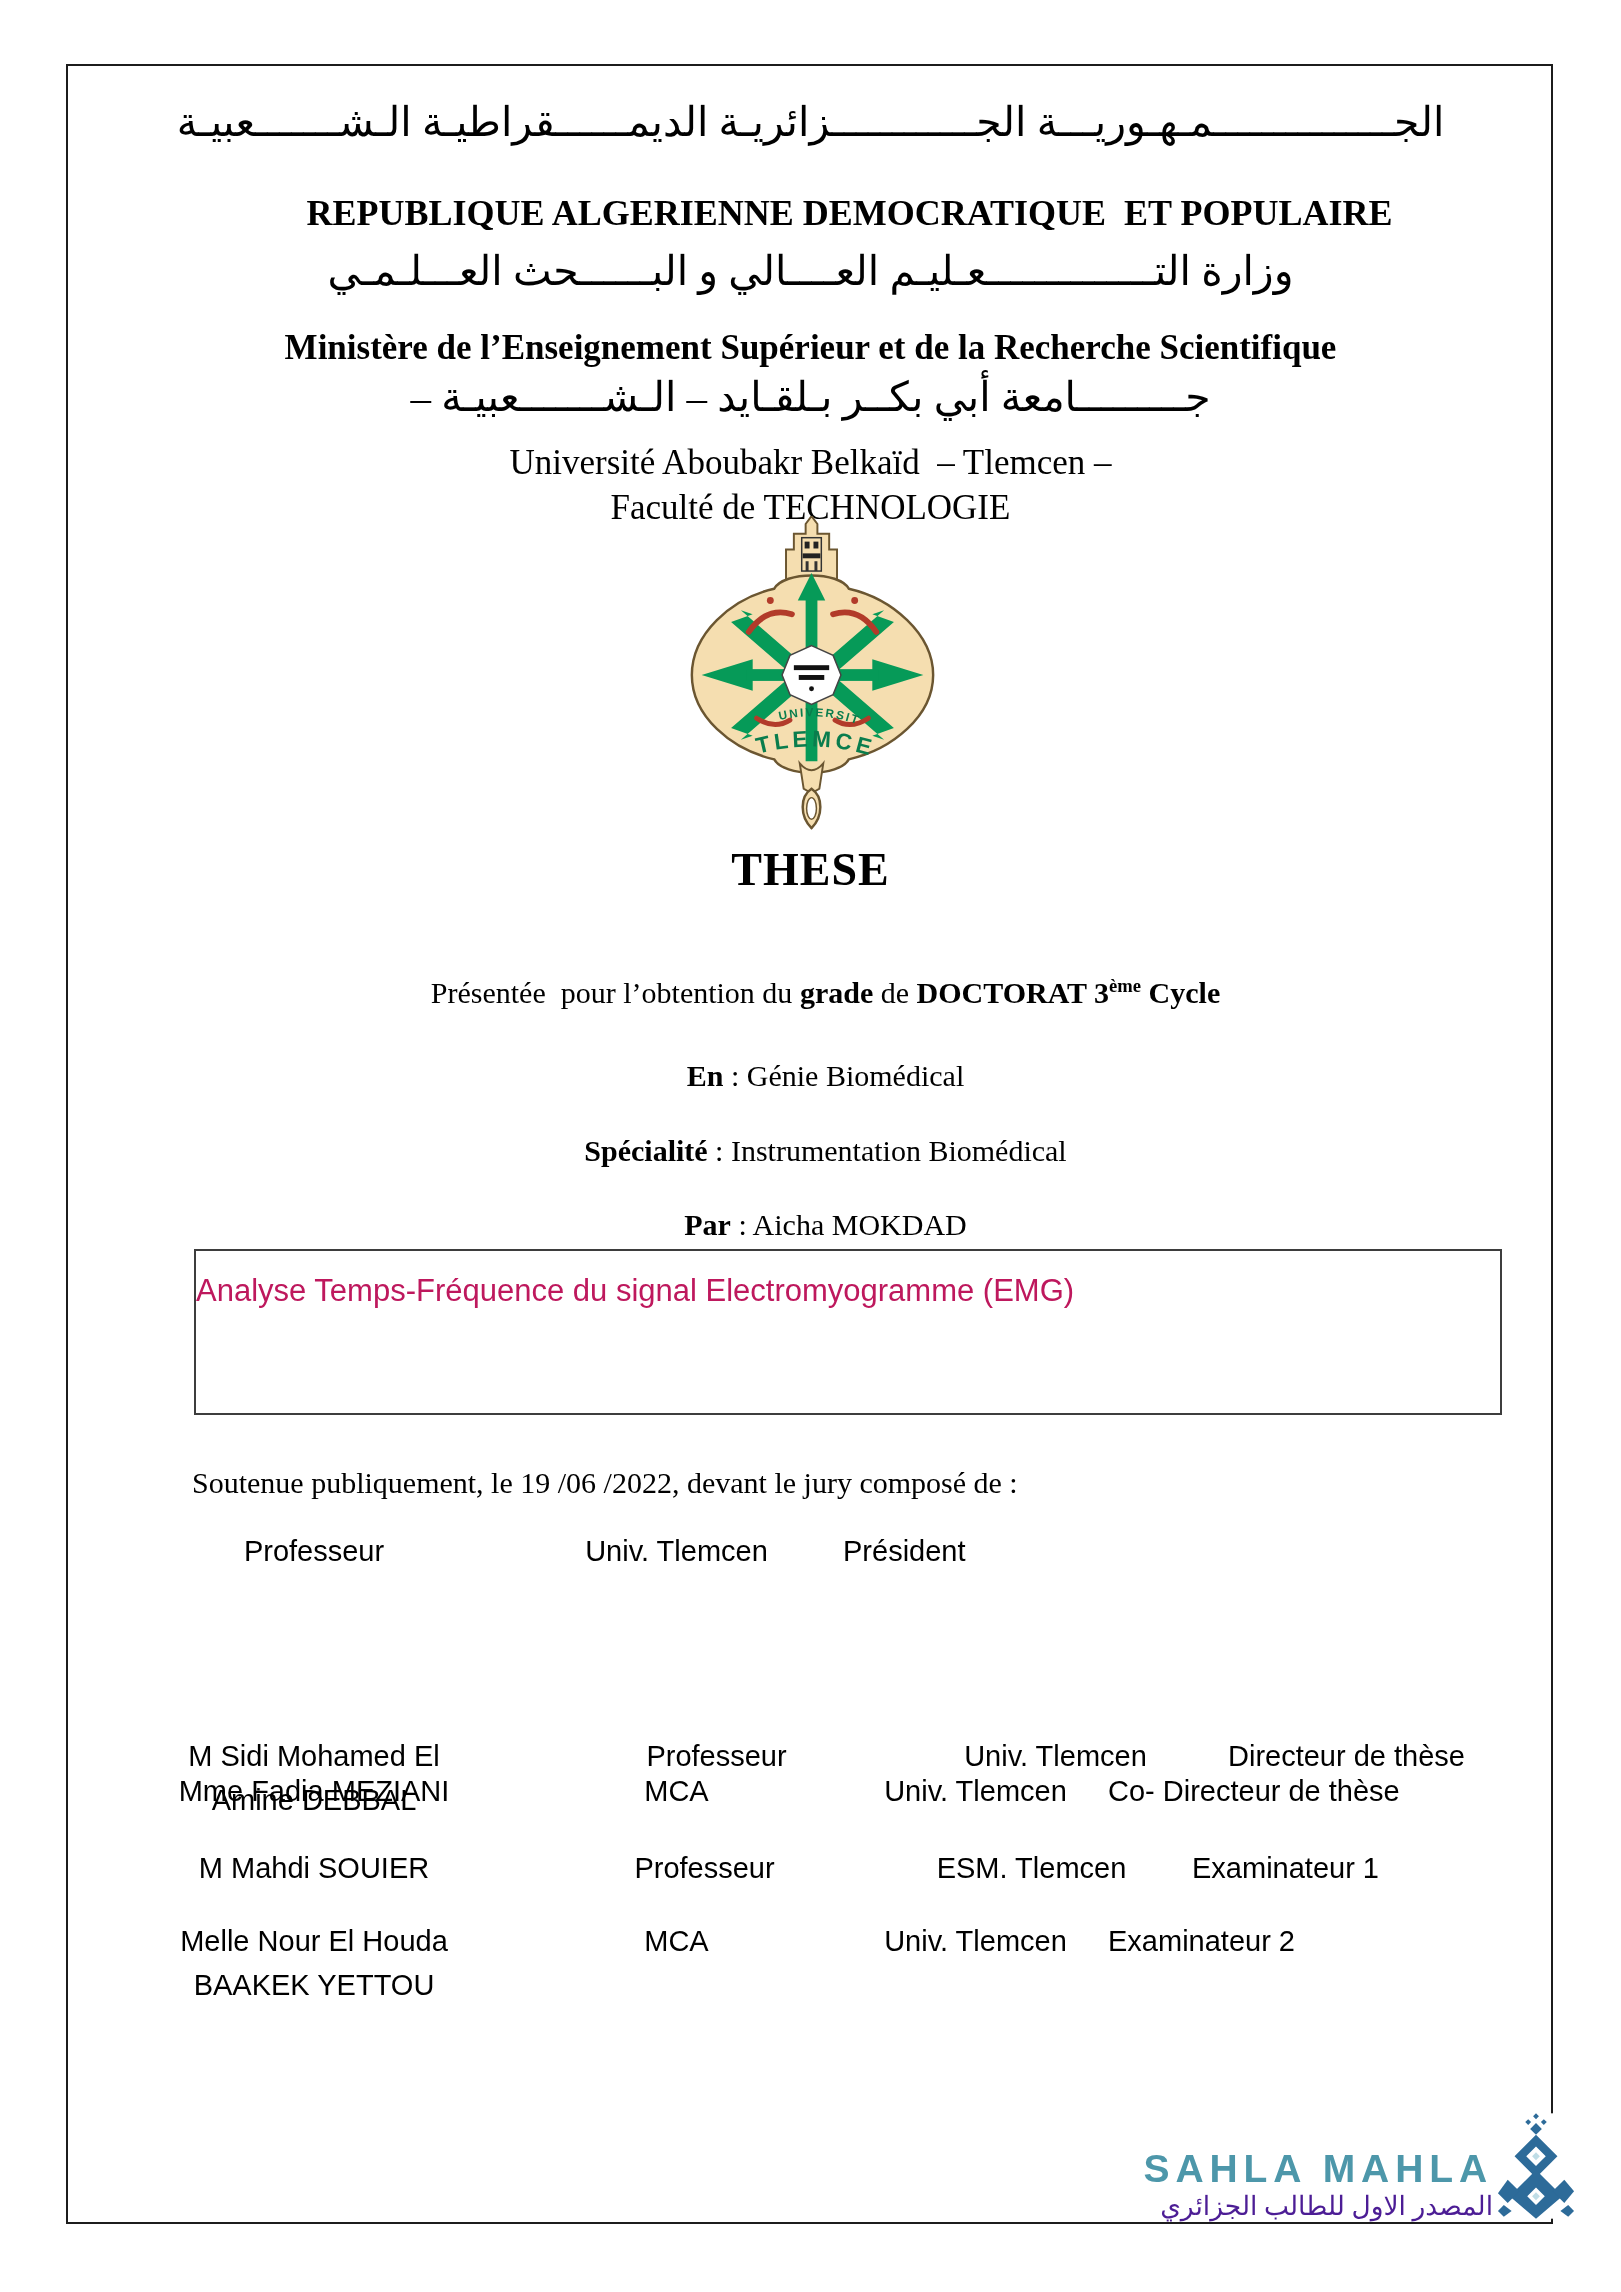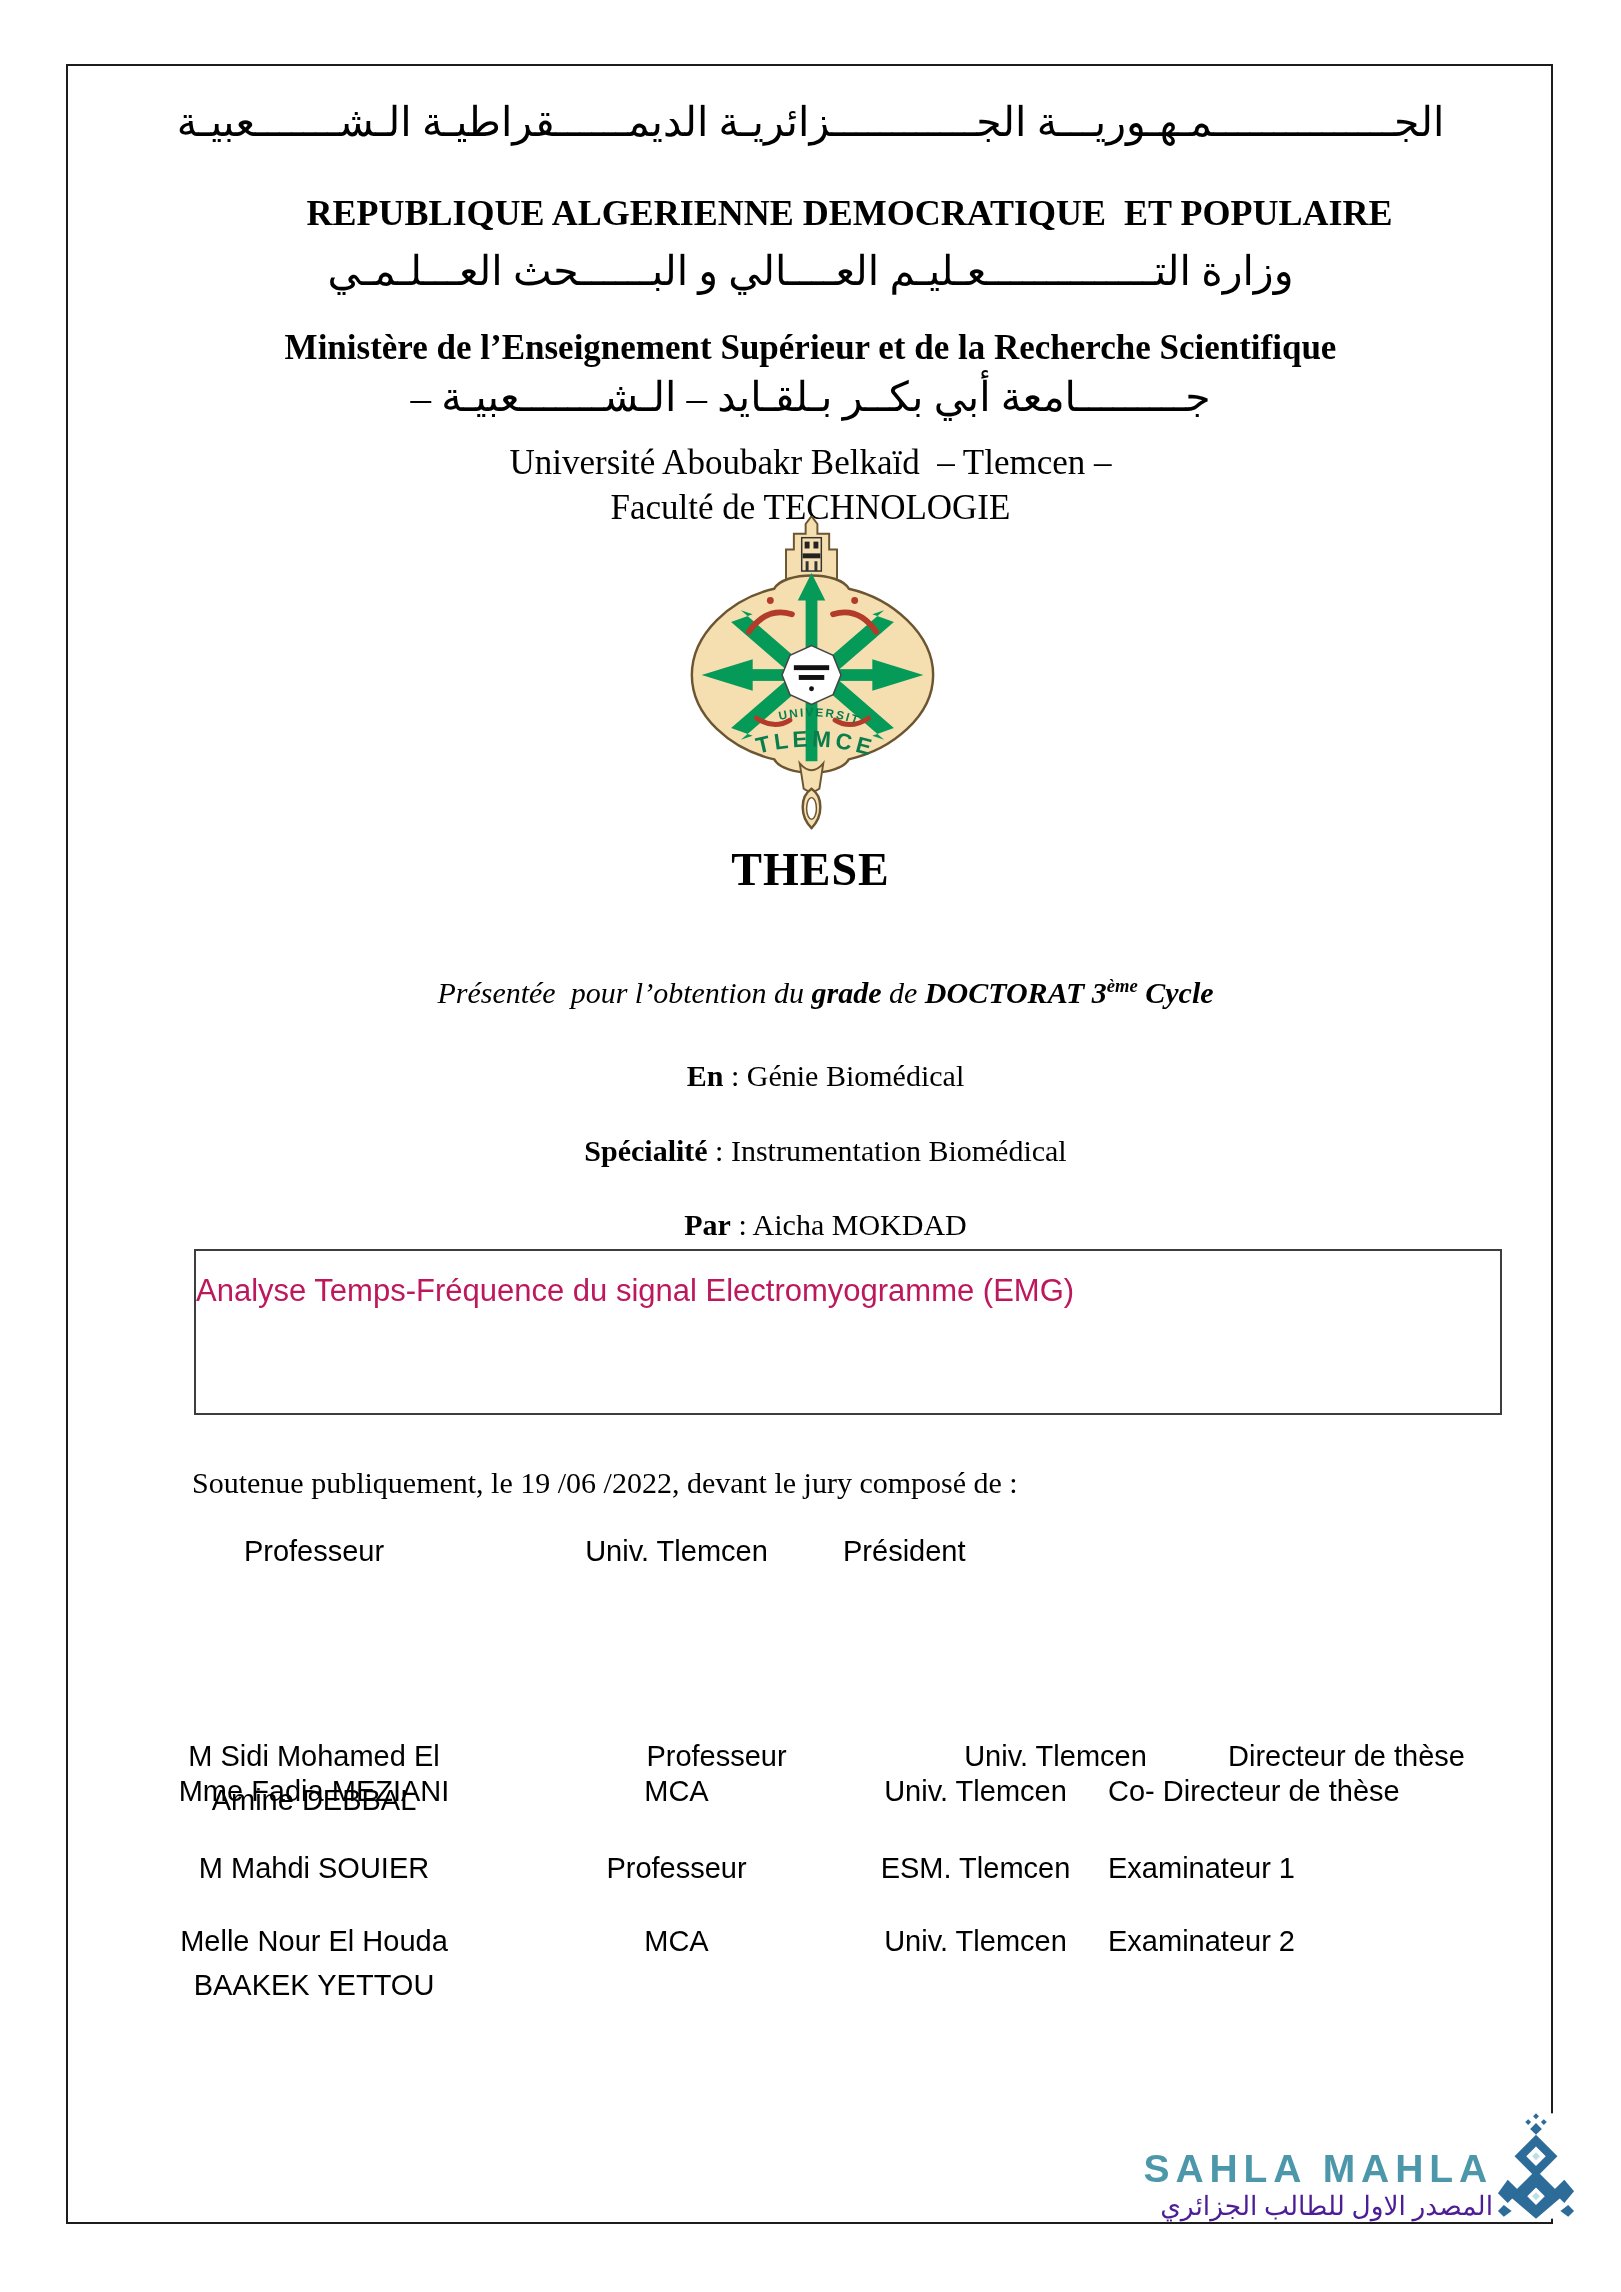--- a/index.html
+++ b/index.html
@@ -148,21 +148,21 @@
       </text>
 
       <path d="M118 252 Q 130 266 142 252 L138 278 Q 130 284 122 278 Z" fill="#f5deb0" stroke="#6b5631" stroke-width="2"></path>
       <path d="M130 278 C 142 286 142 306 130 318 C 118 306 118 286 130 278 Z" fill="#f5deb0" stroke="#6b5631" stroke-width="2.5"></path>
       <ellipse cx="130" cy="298" rx="5" ry="11" fill="#fff" stroke="#6b5631" stroke-width="1.5"></ellipse>
     </svg>
   </div>
 
   <div class="cline these" style="top:843px;">THESE</div>
 
-  <div class="cline present" style="top:941px;font-style:italic;">
+  <div class="cline present" style="top:941px;">
     <span>Présentée  pour l’obtention du </span><b>grade</b><span> de </span><b>DOCTORAT 3</b><sup class="eme">ème</sup><b> Cycle</b>
   </div>
 
   <div class="cline fieldline" style="top:1025px;">
     <b>En</b><span> : Génie Biomédical</span>
   </div>
   <div class="cline fieldline" style="top:1100px;">
     <b>Spécialité</b><span> : Instrumentation Biomédical</span>
   </div>
   <div class="cline fieldline" style="top:1174px;">
@@ -190,21 +190,21 @@
     <div class="r">Directeur de thèse</div>
   </div>
   <div class="jury-row" style="top:1769px;">
     <div class="c">
       <div>Mme Fadia MEZIANI</div>
     </div>
     <div class="c">MCA</div>
     <div class="c">Univ. Tlemcen</div>
     <div class="r">Co- Directeur de thèse</div>
   </div>
-  <div class="jury-row" style="top:1846px;">
+  <div class="jury-row" style="top:1846px;gap:28px;">
     <div class="c">
       <div>M Mahdi SOUIER</div>
     </div>
     <div class="c">Professeur</div>
     <div class="c">ESM. Tlemcen</div>
     <div class="r">Examinateur 1</div>
   </div>
   <div class="jury-row" style="top:1919px;">
     <div class="c">
       <div>Melle Nour El Houda</div>

